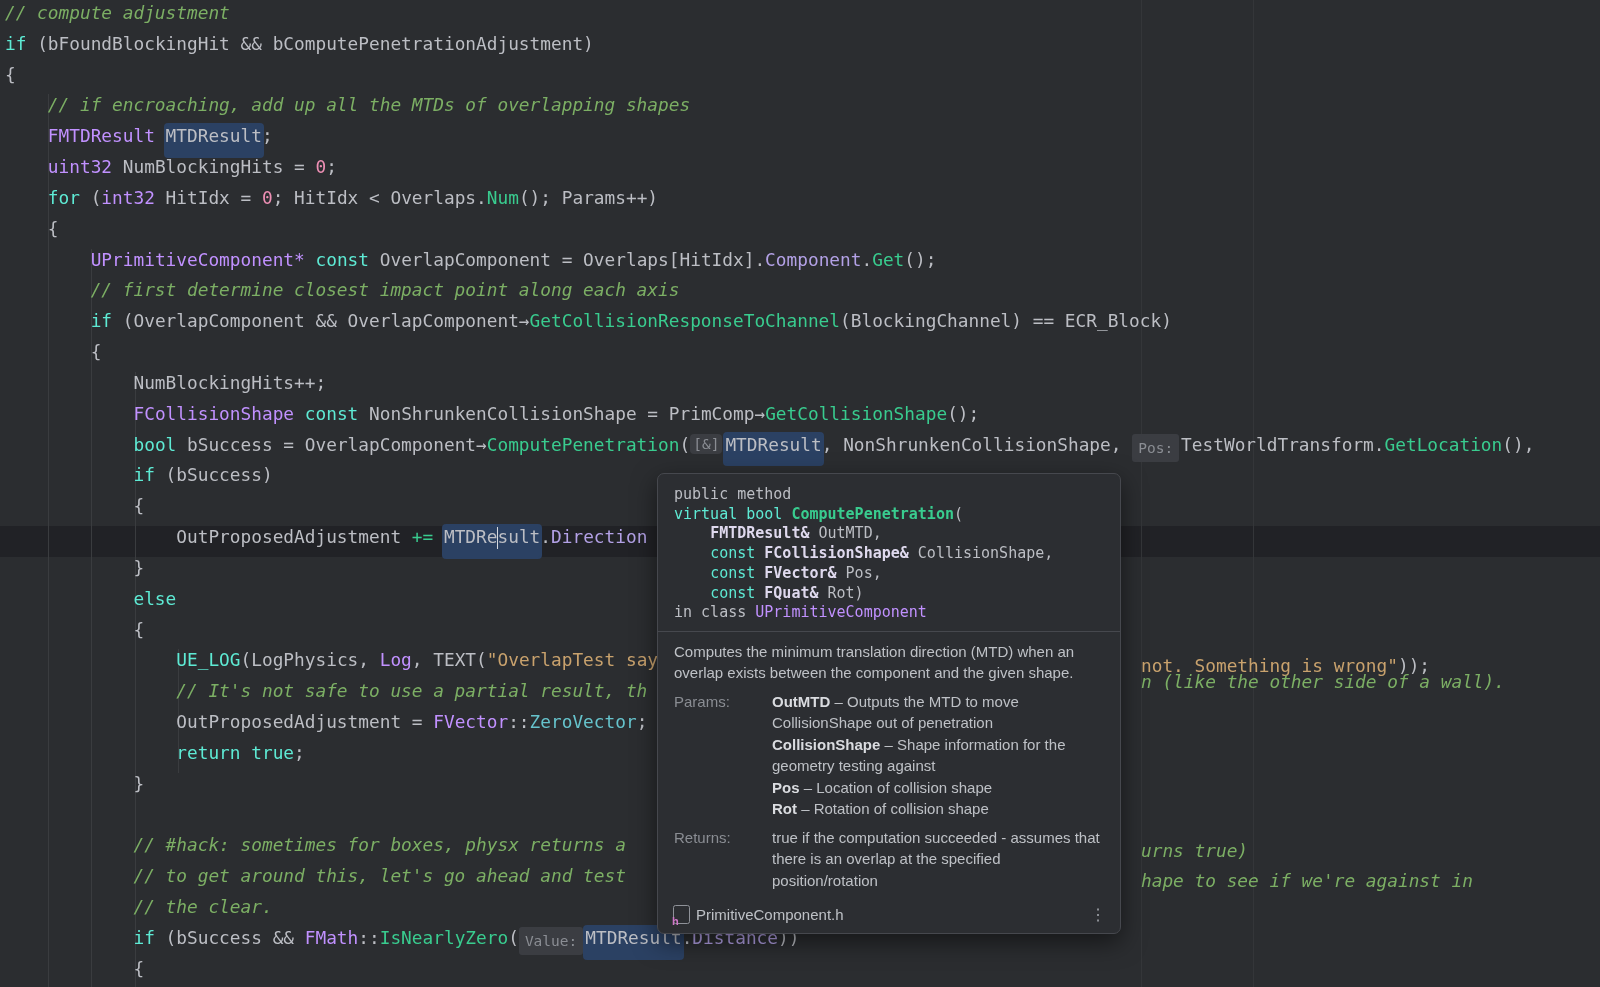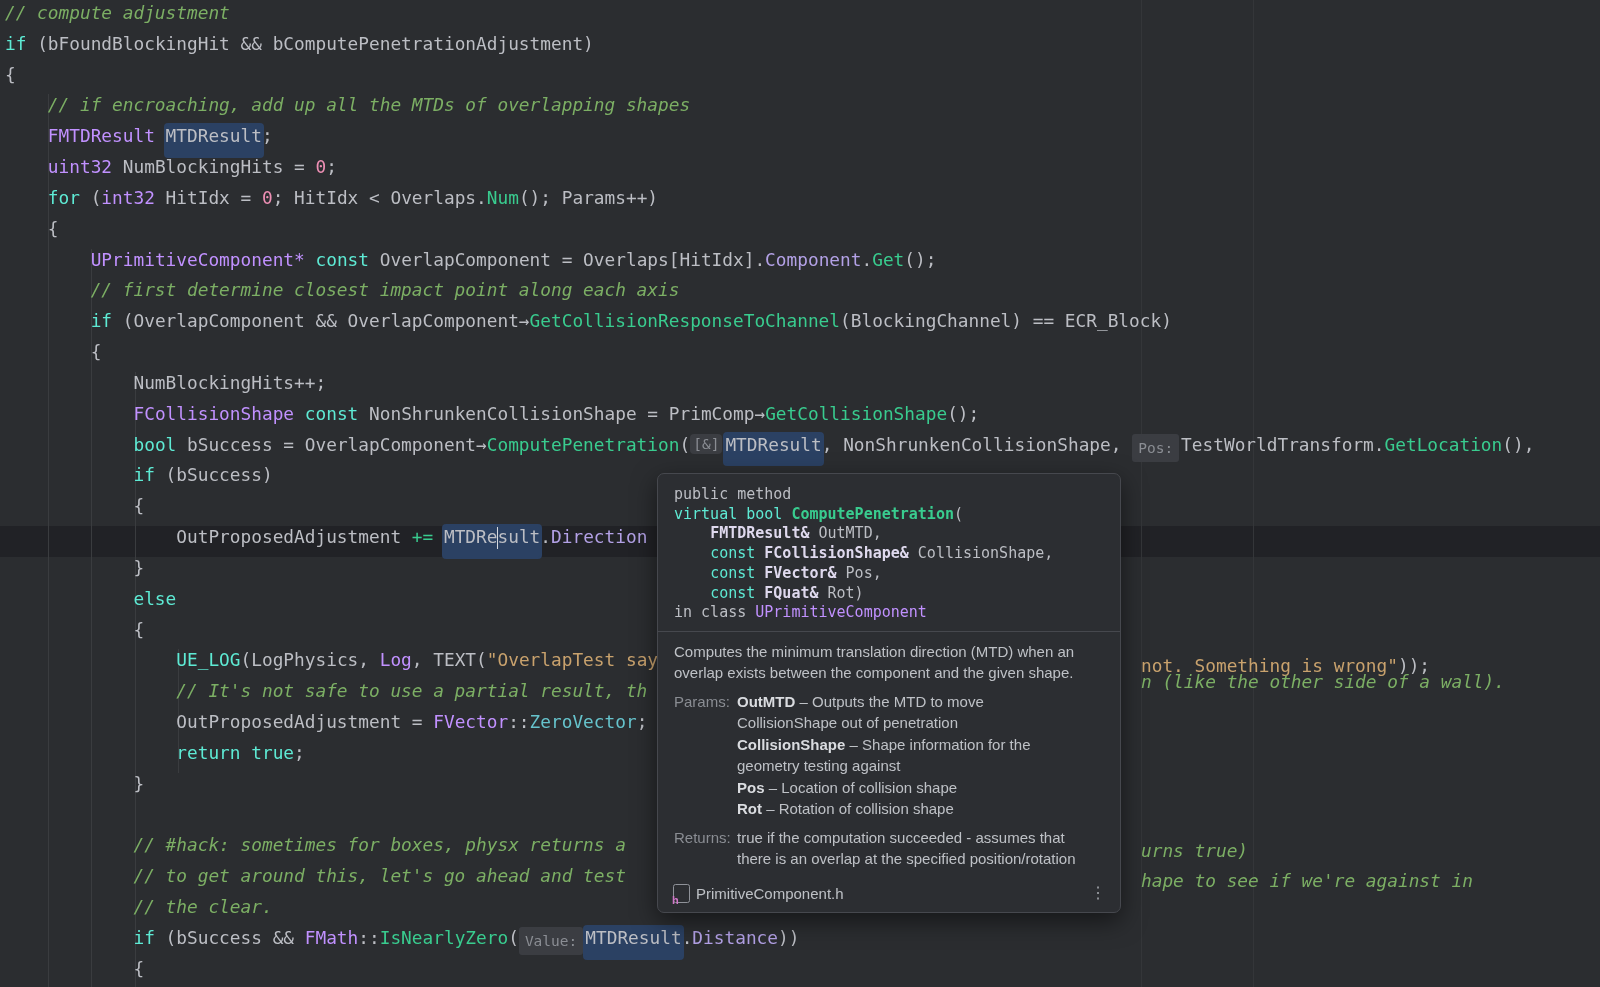--- a/index.html
+++ b/index.html
@@ -36,21 +36,21 @@
   
   #doc-tooltip{position:absolute;left:657px;top:473px;width:464px;background:#2c2e32;
     border:1px solid #46484e;border-radius:7px;box-shadow:0 8px 24px rgba(0,0,0,.5);
     z-index:5;box-sizing:border-box;}
   #sig-block{padding:11px 16px 8px 16px;}
   .sig-line{font-size:15px;line-height:19.7px;white-space:pre;color:#bcbec4;
             font-family:"DejaVu Sans Mono",monospace;}
   #doc-block{border-top:1px solid #46484e;padding:9px 16px 0 16px;
              font-family:"Liberation Sans",sans-serif;font-size:15px;color:#bec1c6;}
   .doc-line{line-height:21.5px;}
-  .sect{display:flex;margin-top:7px;}
+  .sect{display:flex;margin-top:7px;gap:35px;}
   .sect-label{width:63px;flex:none;color:#8a8d93;line-height:21.5px;}
   .sect-body{line-height:21.5px;}
   .pname{font-weight:bold;color:#dadce0;}
   #tip-footer{display:flex;align-items:center;padding:8px 14px 9px 15px;margin-top:6px;}
   .hfile-icon{position:relative;width:15px;height:17px;border:1.6px solid #8f9299;
      border-radius:2.5px;margin-right:6px;flex:none;}
   .hfile-icon span{position:absolute;left:-2px;bottom:-4px;font-family:"Liberation Sans",sans-serif;
      font-size:11px;font-weight:bold;color:#d077c8;background:transparent;line-height:11px;}
   .fname{color:#bec1c6;font-size:15px;font-family:"Liberation Sans",sans-serif;}
   .kebab{margin-left:auto;color:#9da0a6;font-size:16px;letter-spacing:0;line-height:14px;

